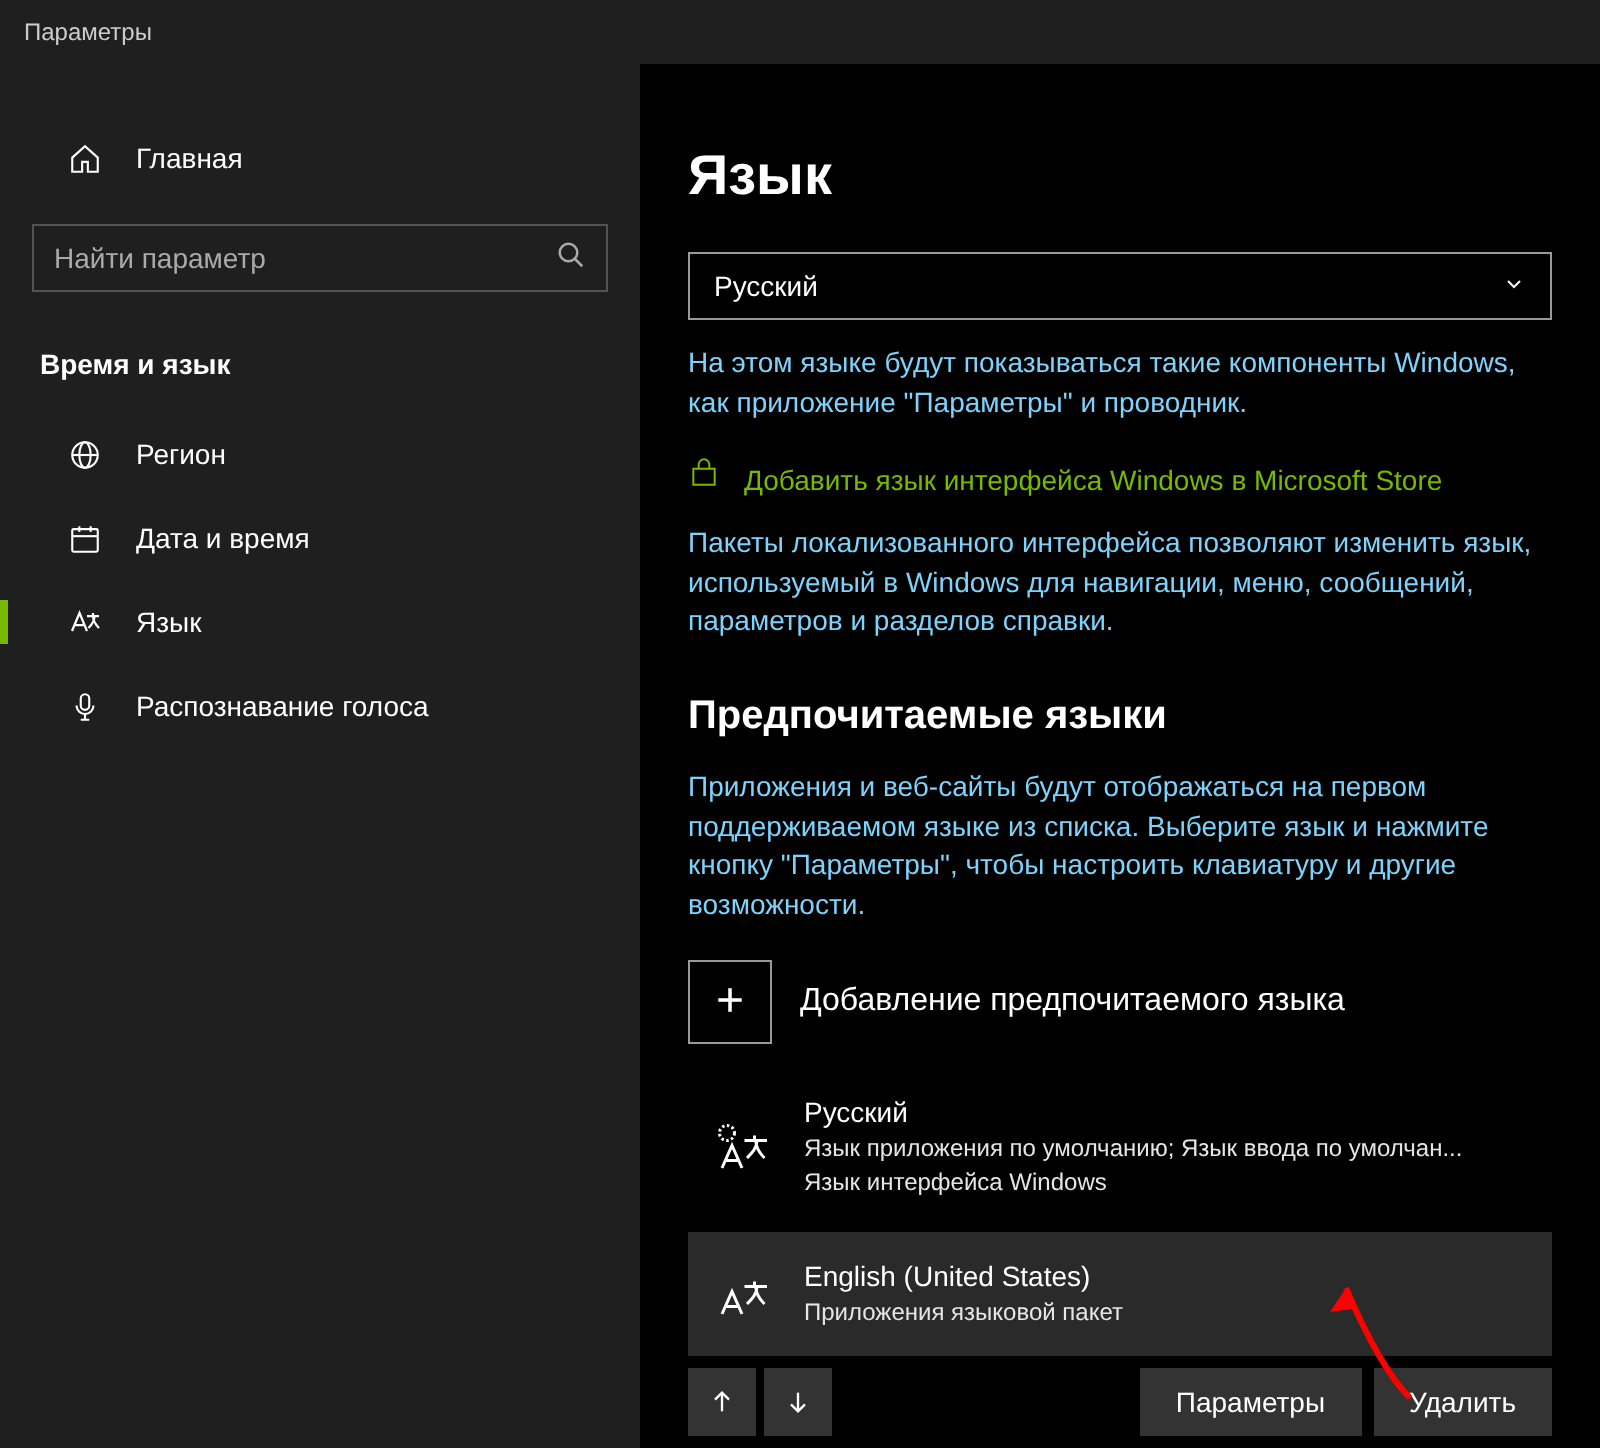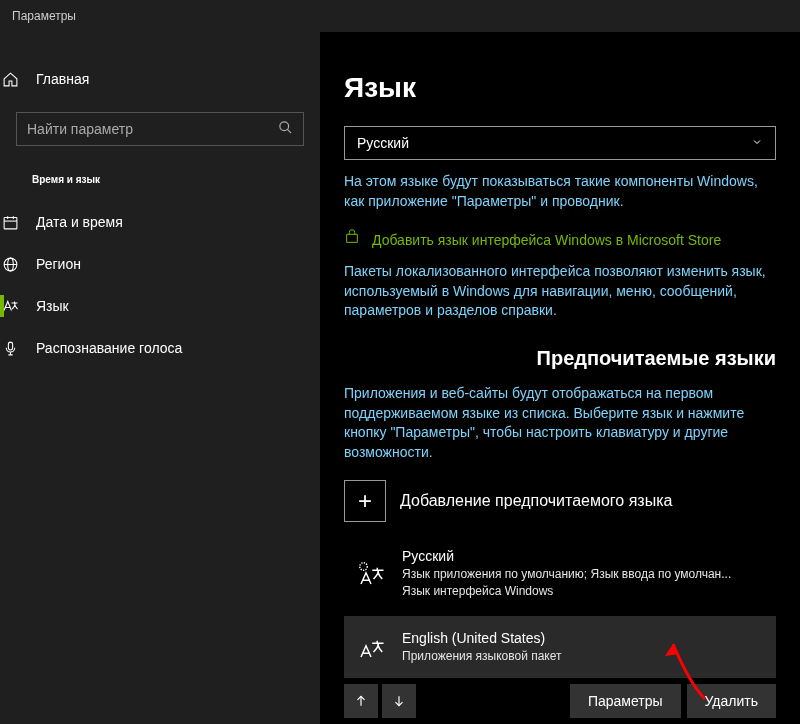--- a/index.html
+++ b/index.html
@@ -34,21 +34,21 @@
     .sidebar {
       width: 320px;
       background: #1f1f1f;
       padding-top: 26px;
       flex-shrink: 0;
     }
     .nav-item {
       display: flex;
       align-items: center;
       height: 42px;
-      padding-left: 0;
+      padding-left: 32px;
       font-size: 14px;
       cursor: pointer;
       position: relative;
     }
     .nav-item.active::before {
       content: "";
       position: absolute;
       left: 0;
       top: 10px;
       bottom: 10px;
@@ -84,22 +84,22 @@
       font-size: 14px;
     }
     .search-box input::placeholder {
       color: #aaa;
     }
     .search-box .search-icon {
       color: #aaa;
       font-size: 15px;
     }
     .category-label {
-      padding: 10px 16px 16px 32px;
-      font-size: 10px;
+      padding: 10px 16px 16px 20px;
+      font-size: 14px;
       font-weight: 600;
     }
     .main {
       flex: 1;
       background: #000;
       padding: 40px 24px 0 24px;
       overflow: hidden;
     }
     .page-title {
       font-size: 28px;
@@ -135,21 +135,20 @@
       margin-bottom: 14px;
     }
     .store-link .store-icon {
       margin-right: 10px;
       width: 18px;
     }
     .section-title {
       font-size: 20px;
       font-weight: 600;
       margin: 26px 0 14px 0;
-      text-align: right;
     }
     .add-lang {
       display: flex;
       align-items: center;
       cursor: pointer;
       margin-bottom: 16px;
     }
     .add-lang .plus-box {
       width: 42px;
       height: 42px;
@@ -258,38 +257,38 @@
             <line x1="21" y1="21" x2="15" y2="15"></line>
           </svg>
       </span>
     </div>
 
     <div class="category-label">Время и язык</div>
 
     <div class="nav-item">
       <span class="nav-icon">
         <svg width="17" height="17" viewBox="0 0 24 24" fill="none" stroke="currentColor" stroke-width="1.5">
+            <circle cx="12" cy="12" r="9"></circle>
+            <ellipse cx="12" cy="12" rx="4" ry="9"></ellipse>
+            <line x1="3" y1="12" x2="21" y2="12"></line>
+          </svg>
+      </span>
+      <span>Регион</span>
+    </div>
+
+    <div class="nav-item">
+      <span class="nav-icon">
+        <svg width="17" height="17" viewBox="0 0 24 24" fill="none" stroke="currentColor" stroke-width="1.5">
             <rect x="3" y="5" width="18" height="16" rx="1"></rect>
             <line x1="3" y1="10" x2="21" y2="10"></line>
             <line x1="8" y1="3" x2="8" y2="7"></line>
             <line x1="16" y1="3" x2="16" y2="7"></line>
           </svg>
       </span>
       <span>Дата и время</span>
-    </div>
-
-    <div class="nav-item">
-      <span class="nav-icon">
-        <svg width="17" height="17" viewBox="0 0 24 24" fill="none" stroke="currentColor" stroke-width="1.5">
-            <circle cx="12" cy="12" r="9"></circle>
-            <ellipse cx="12" cy="12" rx="4" ry="9"></ellipse>
-            <line x1="3" y1="12" x2="21" y2="12"></line>
-          </svg>
-      </span>
-      <span>Регион</span>
     </div>
 
     <div class="nav-item active">
       <span class="nav-icon">
         <svg width="18" height="18" viewBox="0 0 24 24" fill="none" stroke="currentColor" stroke-width="1.5">
             <path d="M4 18 L9 6 L14 18 M6 14 H12"></path>
             <path d="M14 8 H22 M18 8 V6 M15 16 C17 14 19 11 19 8 M22 16 C20 14 18 11 18 8"></path>
           </svg>
       </span>
       <span>Язык</span>

